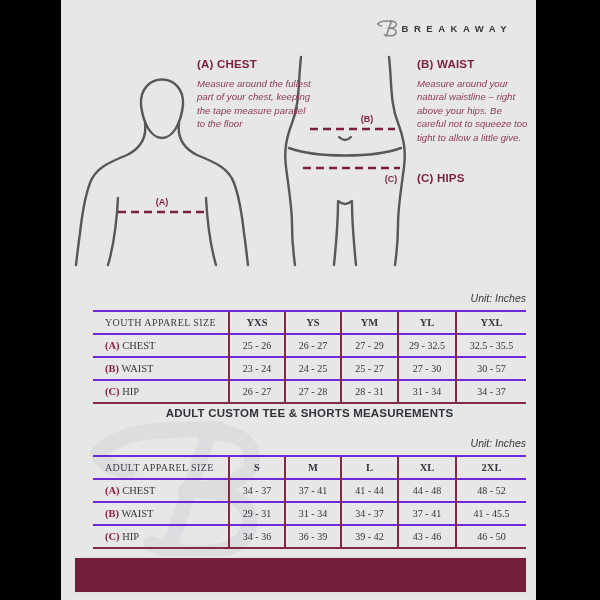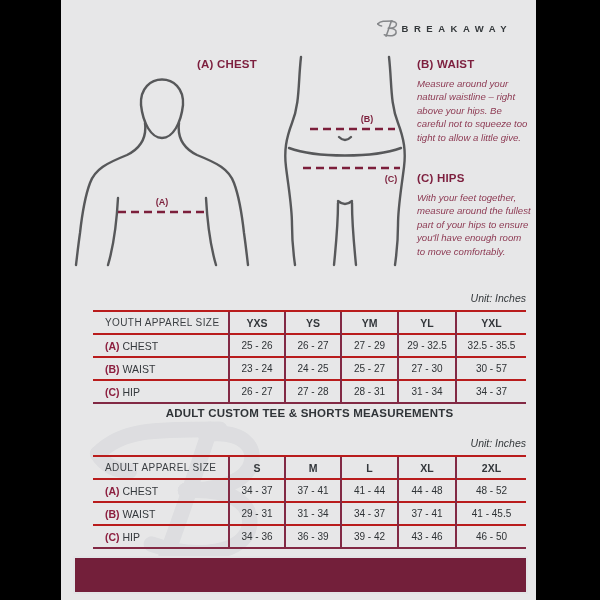--- a/index.html
+++ b/index.html
@@ -34,22 +34,22 @@
   .guide-b{left:356px;top:58px;width:114px;}
   .guide-c{left:356px;top:172px;width:114px;}
   
   .tbl-section{position:absolute;left:32px;width:433px;z-index:1;}
   .tbl-section.youth{top:274px;}
   .tbl-section.adult{top:407px;}
   .tbl-title{text-align:center;font-size:11.5px;font-weight:bold;color:#303438;letter-spacing:.2px;}
   .tbl-unit{text-align:right;font-size:10.5px;font-style:italic;color:#34383b;margin-top:18px;}
   table.size-table{border-collapse:collapse;table-layout:fixed;width:433px;margin-top:6px;}
   .size-table th,.size-table td{
-    border-top:2px solid #b91c1c;padding:0;height:21px;vertical-align:middle;
-    text-align:center;font-size:10px;color:#2f3336;
+    border-top:2px solid #6d28d9;padding:0;height:21px;vertical-align:middle;
+    text-align:center;font-size:10px;color:#2f3336;font-family:Liberation Serif, serif;
   }
   .size-table tbody tr:last-child td{border-bottom:2px solid #822944;}
   .size-table th+th,.size-table td+td{border-left:2px solid #822944;}
   .size-table th{font-size:10.5px;font-weight:bold;color:#33373b;}
   .size-table .label-col{text-align:left;padding-left:12px;}
   .size-table th.label-col{font-size:10px;font-weight:normal;letter-spacing:.4px;color:#3a3e42;}
   .size-table td.label-col{font-size:10.5px;}
   .row-key{font-weight:bold;color:#8c1f3f;}
   .row-label{color:#34383c;}
   
@@ -104,28 +104,28 @@
       <line x1="249" y1="74" x2="334" y2="74"></line>
       <line x1="242" y1="113" x2="339" y2="113"></line>
     </g>
     <text x="101" y="150" text-anchor="middle">(A)</text>
     <text x="306" y="67" text-anchor="middle">(B)</text>
     <text x="330" y="127" text-anchor="middle">(C)</text>
   </svg>
 
   <div class="guide guide-a">
     <h3>(A) CHEST</h3>
+    <p>Measure around the fullest part of your chest, keeping the tape measure parallel to the floor</p>
   </div>
   <div class="guide guide-b">
     <h3>(B) WAIST</h3>
     <p>Measure around your natural waistline – right above your hips. Be careful not to squeeze too tight to allow a little give.</p>
   </div>
   <div class="guide guide-c">
     <h3>(C) HIPS</h3>
-    <p>With your feet together, measure around the fullest part of your hips to ensure you'll have enough room to move comfortably.</p>
   </div>
 
   <svg class="watermark" viewBox="0 0 44 34">
     <g fill="none" stroke="#dcdde0" stroke-width="3.2" stroke-linecap="round">
       <path d="M 3,10 C 8,5 14,5 28,5"></path>
       <path d="M 3,10 C 4.5,12.5 7,13.5 9.5,13.5"></path>
       <path d="M 26,5 C 23,14 20,23 17,31"></path>
       <path d="M 25,6 C 33,5 36,9 34,13 C 32,16.5 26,17.5 21,17.5"></path>
       <path d="M 21,17.5 C 30,17 35,20 34,25 C 33,30 24,32 14,28.5"></path>
     </g>

